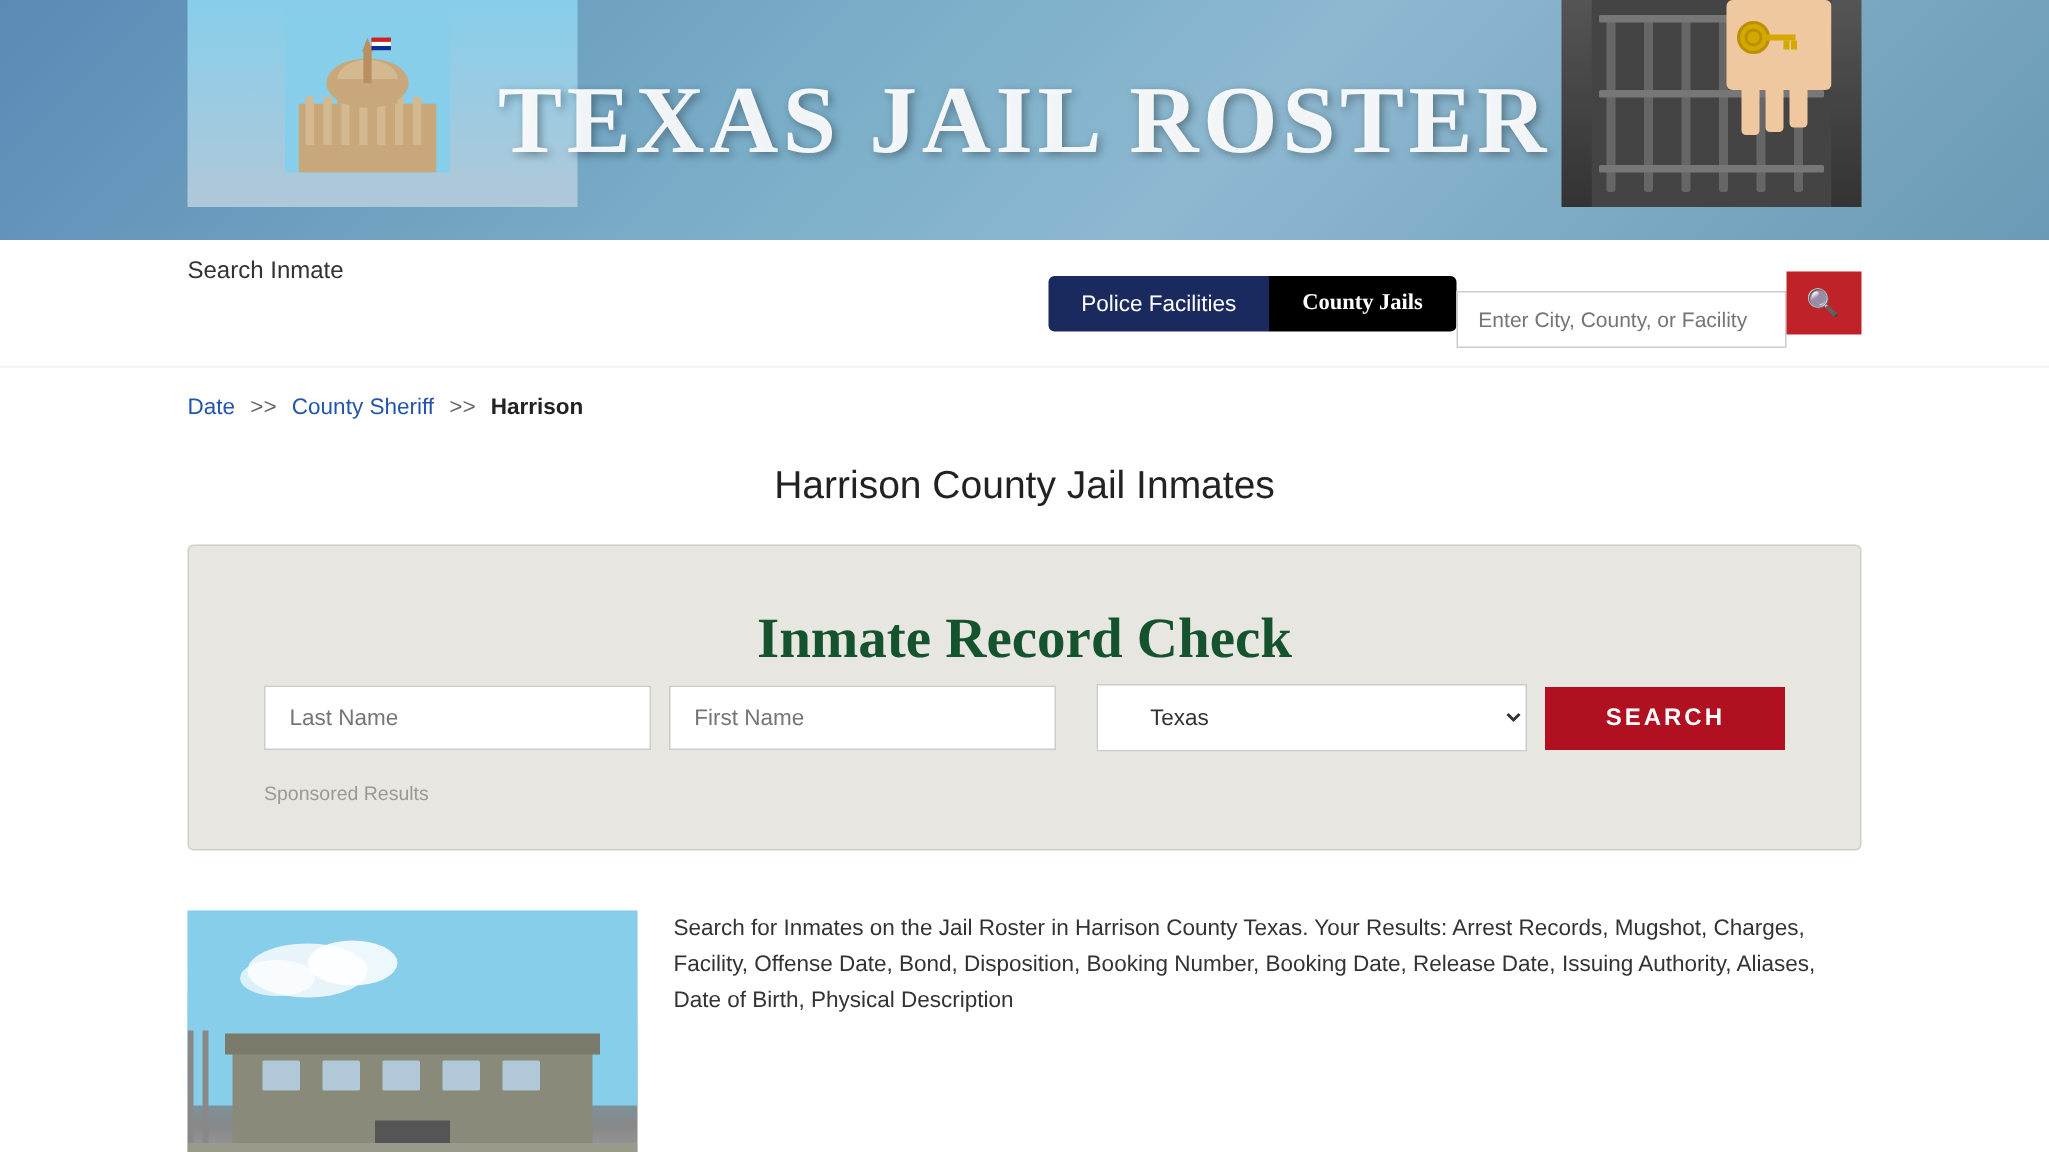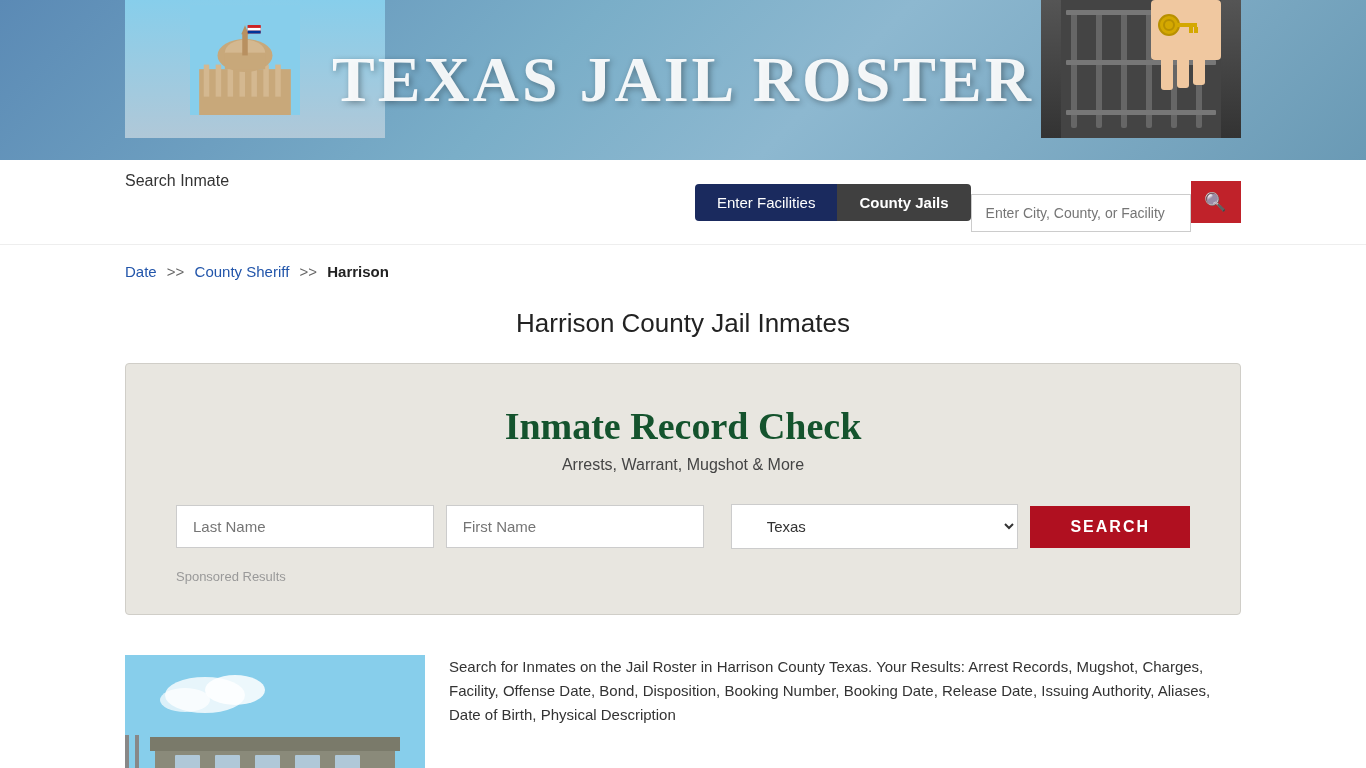--- a/index.html
+++ b/index.html
@@ -84,25 +84,25 @@
       background: #1a2a5e;
       color: #fff;
       padding: 10px 22px;
       font-size: 15px;
       font-family: Arial, sans-serif;
       border: none;
       cursor: pointer;
       border-radius: 4px 0 0 4px;
     }
     .btn-county {
-      background: #404040;
+      background: #000000;
       color: #fff;
       padding: 10px 22px;
       font-size: 15px;
-      font-family: Liberation Sans, sans-serif;
+      font-family: Liberation Serif, serif;
       border: none;
       cursor: pointer;
       border-radius: 0 4px 4px 0;
       font-weight: bold;
     }
     .nav-search-input {
       border: 1px solid #ccc;
       padding: 10px 14px;
       font-size: 14px;
       font-family: Liberation Sans, sans-serif;
@@ -309,21 +309,21 @@
       <rect x="116" y="23" width="20" height="4" fill="#d4a800"></rect>
       <rect x="128" y="27" width="4" height="6" fill="#d4a800"></rect>
       <rect x="133" y="27" width="4" height="6" fill="#d4a800"></rect>
     </svg>
   </div>
 </div>
 
 <div class="nav-bar">
   <span class="nav-search-label">Search Inmate</span>
   <div class="nav-right">
-    <button class="btn-police">Enter Facilities</button>
+    <button class="btn-police">Police Facilities</button>
     <button class="btn-county">County Jails</button>
     <input class="nav-search-input" type="text" placeholder="Enter City, County, or Facility" style="">
     <button class="nav-search-btn">
       <span class="search-icon-white">🔍</span>
     </button>
   </div>
 </div>
 
 <div class="breadcrumb">
   <a href="#">Date</a>
@@ -332,21 +332,20 @@
   <span class="separator">&gt;&gt;</span>
   <span class="current">Harrison</span>
 </div>
 
 <div class="page-title-section">
   <h1>Harrison County Jail Inmates</h1>
 </div>
 
 <div class="record-check-container">
   <div class="record-check-title">Inmate Record Check</div>
-  <div class="record-check-subtitle">Arrests, Warrant, Mugshot &amp; More</div>
   <div class="record-check-form">
     <input class="record-input" type="text" placeholder="Last Name" style="">
     <input class="record-input" type="text" placeholder="First Name" style="">
     <select class="record-select">
     <option value="Alabama">Alabama</option><option value="Alaska">Alaska</option><option value="Arizona">Arizona</option><option value="Arkansas">Arkansas</option><option value="California">California</option><option value="Colorado">Colorado</option><option value="Connecticut">Connecticut</option><option value="Delaware">Delaware</option><option value="Florida">Florida</option><option value="Georgia">Georgia</option><option value="Hawaii">Hawaii</option><option value="Idaho">Idaho</option><option value="Illinois">Illinois</option><option value="Indiana">Indiana</option><option value="Iowa">Iowa</option><option value="Kansas">Kansas</option><option value="Kentucky">Kentucky</option><option value="Louisiana">Louisiana</option><option value="Maine">Maine</option><option value="Maryland">Maryland</option><option value="Massachusetts">Massachusetts</option><option value="Michigan">Michigan</option><option value="Minnesota">Minnesota</option><option value="Mississippi">Mississippi</option><option value="Missouri">Missouri</option><option value="Montana">Montana</option><option value="Nebraska">Nebraska</option><option value="Nevada">Nevada</option><option value="New Hampshire">New Hampshire</option><option value="New Jersey">New Jersey</option><option value="New Mexico">New Mexico</option><option value="New York">New York</option><option value="North Carolina">North Carolina</option><option value="North Dakota">North Dakota</option><option value="Ohio">Ohio</option><option value="Oklahoma">Oklahoma</option><option value="Oregon">Oregon</option><option value="Pennsylvania">Pennsylvania</option><option value="Rhode Island">Rhode Island</option><option value="South Carolina">South Carolina</option><option value="South Dakota">South Dakota</option><option value="Tennessee">Tennessee</option><option value="Texas" selected="">Texas</option><option value="Utah">Utah</option><option value="Vermont">Vermont</option><option value="Virginia">Virginia</option><option value="Washington">Washington</option><option value="West Virginia">West Virginia</option><option value="Wisconsin">Wisconsin</option><option value="Wyoming">Wyoming</option></select>
     <button class="btn-search-record">SEARCH</button>
   </div>
   <div class="sponsored-results">Sponsored Results</div>
 </div>
 

